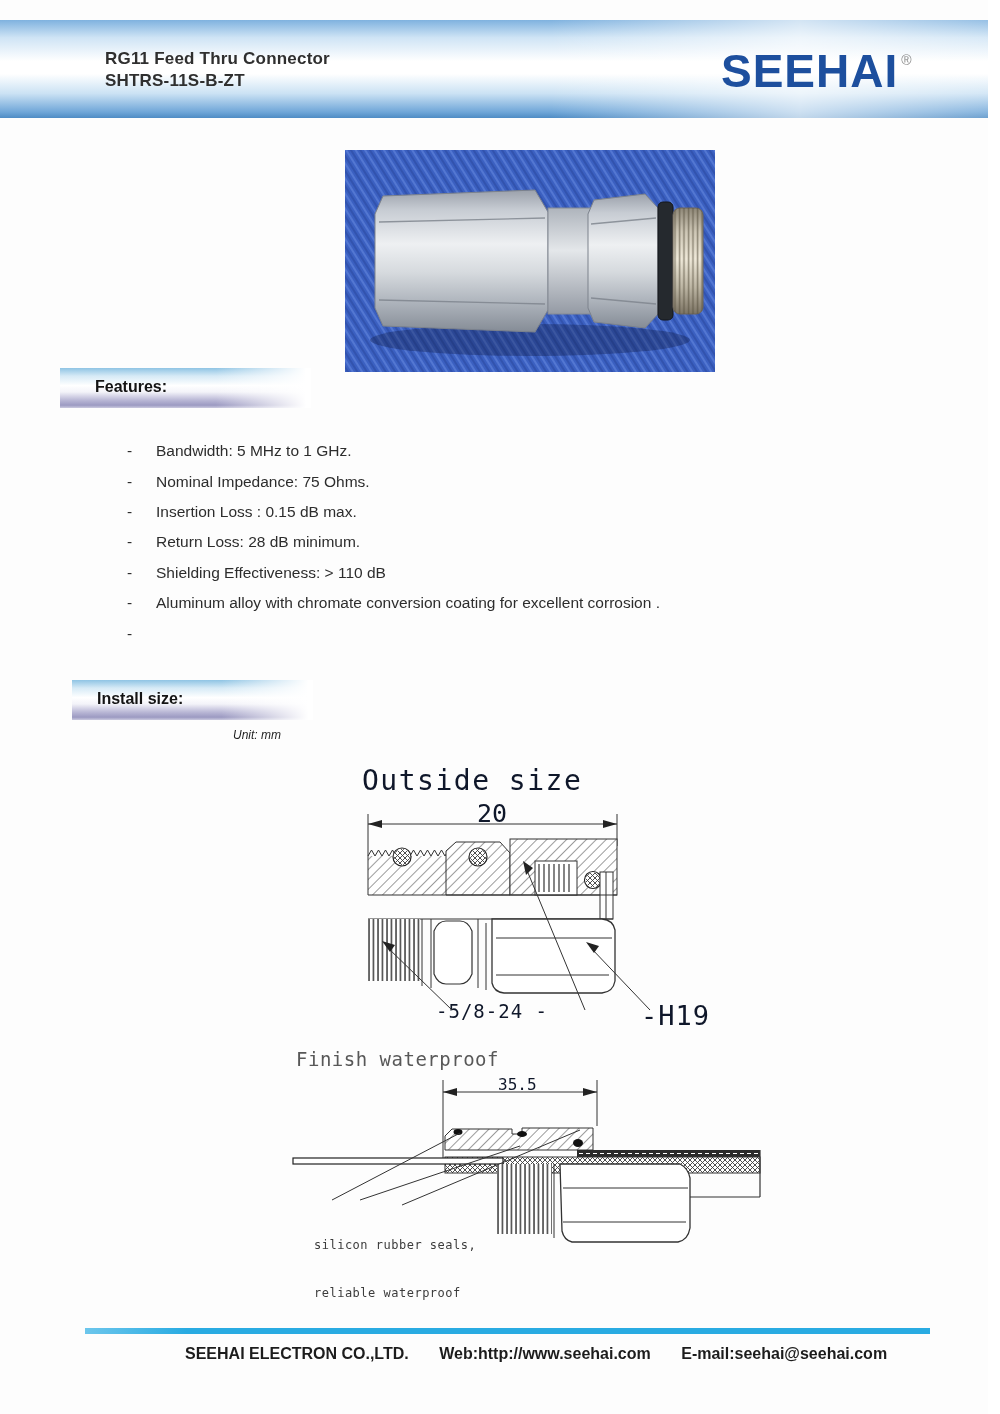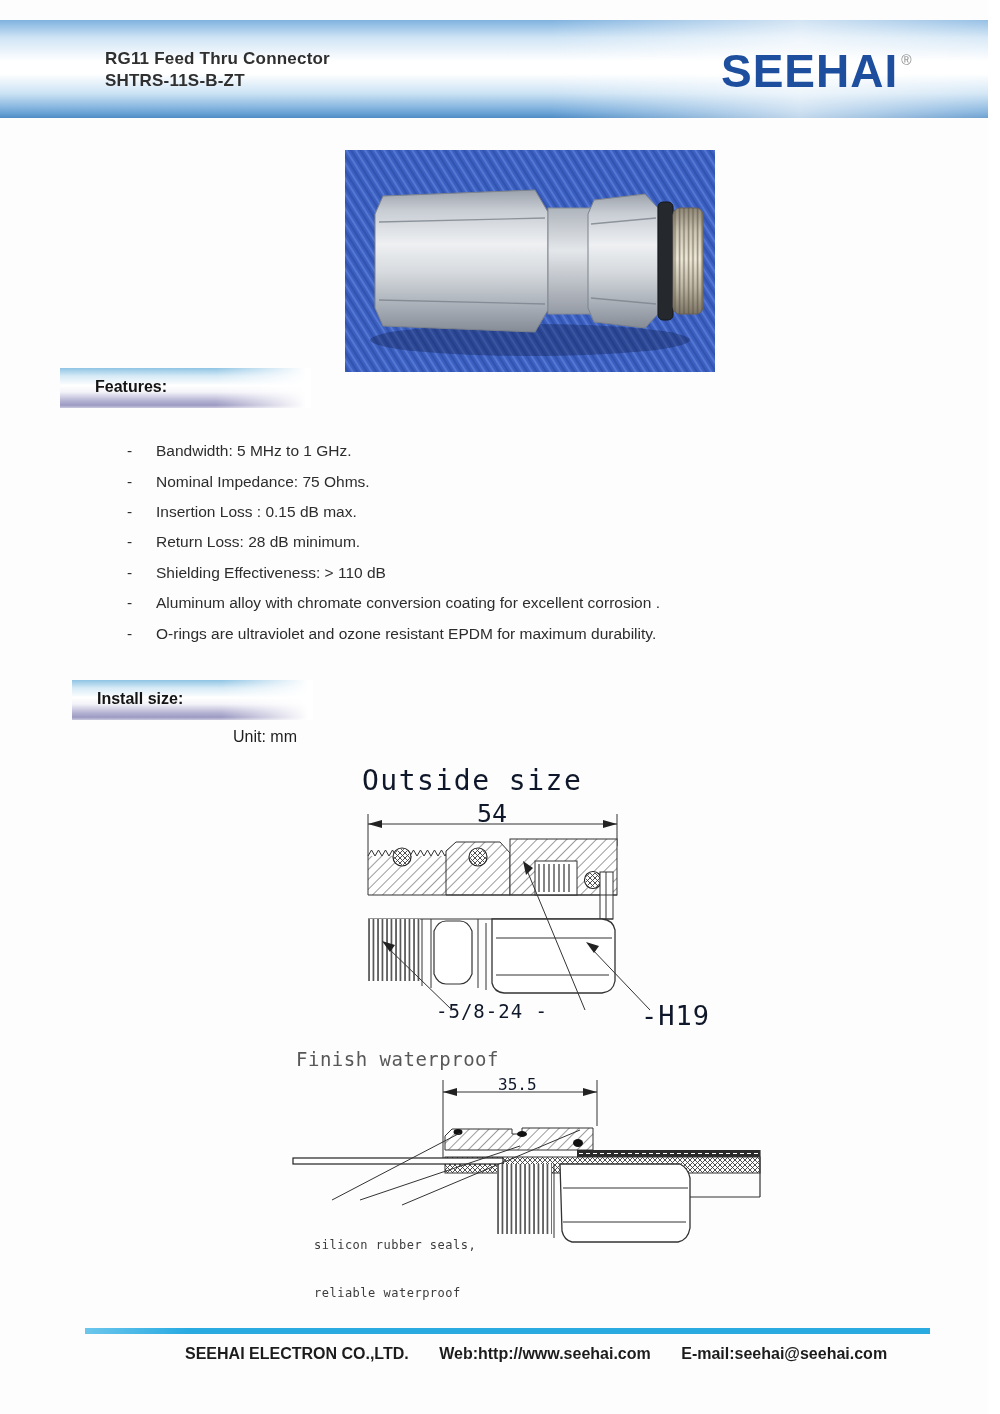--- a/index.html
+++ b/index.html
@@ -18,21 +18,21 @@
   .brand .reg{position:relative;top:-22px;left:3px;font-size:14px;font-weight:normal;color:#8a8a8a;}
 
   
   .strip{position:absolute;height:40px;
     background:
       linear-gradient(to right, rgba(255,255,255,0) 62%, rgba(255,255,255,1) 98%),
       linear-gradient(to bottom, #8FC4E4 0%, #D6EAF6 20%, #FFFFFF 44%, #F3F3F9 60%, #BAB8D6 80%, #9C9AC2 93%, #CBCADF 100%);
     font-size:16px;font-weight:bold;color:#141414;line-height:38px;}
   .strip-features{left:60px;top:368px;width:216px;padding-left:35px;}
   .strip-install{left:72px;top:680px;width:216px;padding-left:25px;}
-  .unit-note{position:absolute;left:233px;top:728px;font-size:16px;color:#1e1e1e;}
+  .unit-note{position:absolute;left:233px;top:728px;font-size:12px;color:#1e1e1e;font-style:italic;}
 
   
   .features{position:absolute;left:127px;top:436px;margin:0;padding:0;list-style:none;}
   .features li{display:flex;height:30.4px;align-items:center;font-size:15.5px;color:#2d2d2d;}
   .features .dash{width:29px;flex:0 0 29px;}
 
   
   .cad{position:absolute;font-family:"DejaVu Sans Mono",monospace;color:#0f172a;white-space:pre;}
   .outside-title{left:362px;top:764px;font-size:28px;letter-spacing:1.5px;}
   .dim-36{left:477px;top:799px;font-size:25px;}
@@ -155,31 +155,30 @@
     <li>
         <span class="dash">-</span>
         <span>Shielding Effectiveness: &gt; 110 dB</span>
       </li>
     <li>
         <span class="dash">-</span>
         <span>Aluminum alloy with chromate conversion coating for excellent corrosion .</span>
       </li>
     <li>
         <span class="dash">-</span>
-        <span>O-rings are ultraviolet and ozone resistant EPDM for maximum durability.</span>
       </li>
   </ul>
 
   <div class="strip strip-install">
     <span>Install size:</span>
   </div>
   <div class="unit-note">Unit: mm</div>
 
   <div class="cad outside-title">Outside size</div>
-  <div class="cad dim-36">54</div>
+  <div class="cad dim-36">20</div>
   <div class="cad label-thread">-5/8-24 -</div>
   <div class="cad label-hex">-H19</div>
   <div class="cad finish-title">Finish waterproof</div>
   <div class="cad dim-355">35.5</div>
   <div class="cad callout">
     <div>silicon rubber seals,</div>
     <div>reliable waterproof</div>
   </div>
 
   <svg class="drawing" style="left:350px;top:798px" width="370" height="245" viewBox="0 0 370 245">

